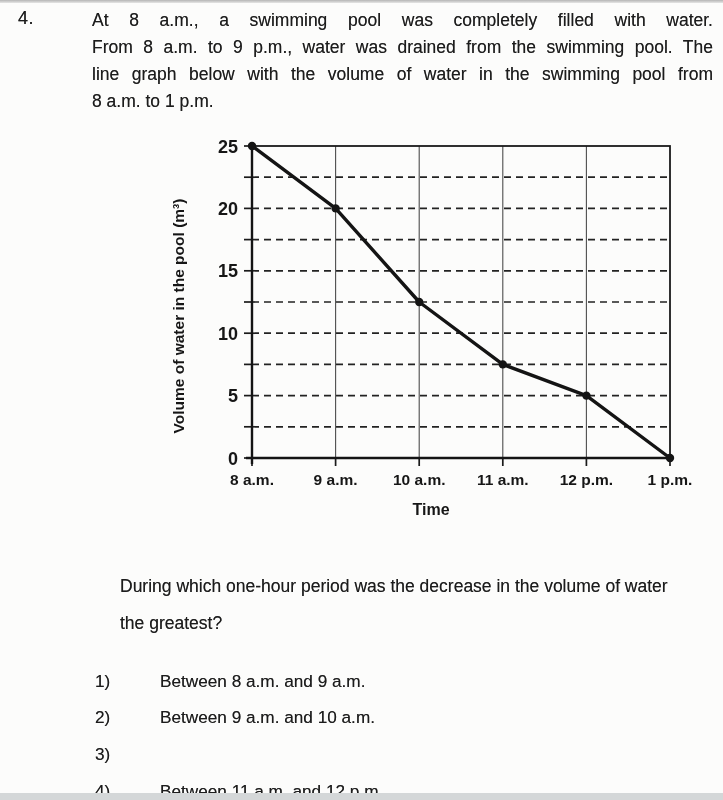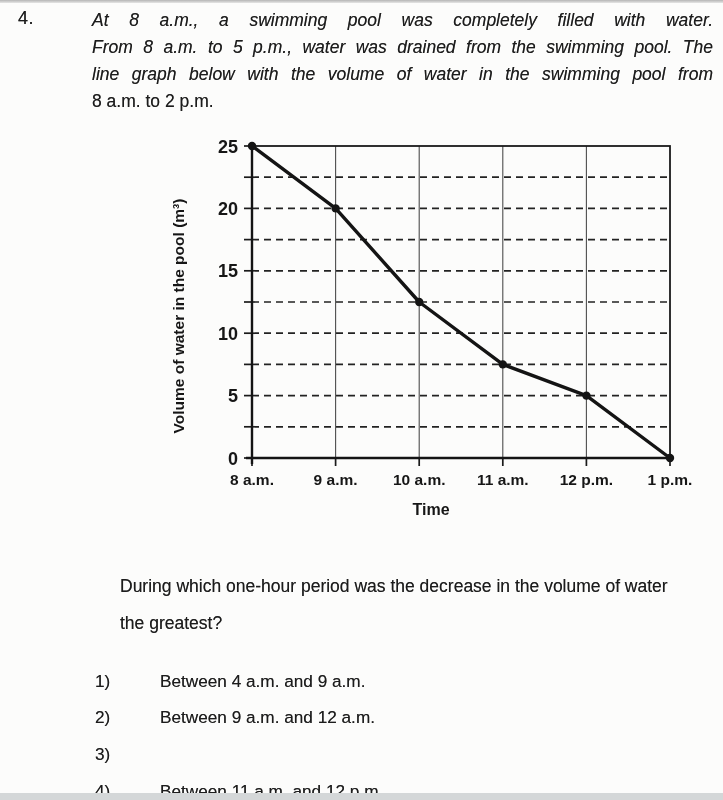--- a/index.html
+++ b/index.html
@@ -40,21 +40,20 @@
     left: 92px; top: 7px;
     width: 621px;
     font-size: 17.5px;
     line-height: 27px;
     text-shadow: 0 0 .5px rgba(0,0,0,.55);
   }
   .jline {
     text-align: justify;
     text-align-last: justify;
     white-space: normal;
-    font-style: italic;
   }
   .lline { text-align: left; }
   .chart-wrap {
     position: absolute;
     left: 150px; top: 128px;
     width: 565px; height: 402px;
   }
   svg text {
     font-family: "Liberation Sans", sans-serif;
     fill: #161616;
@@ -86,23 +85,23 @@
 <body>
 
 <div class="page">
 
   <div class="scan-edge-top"></div>
 
   <div class="qnum">4.</div>
 
   <div class="intro">
     <div class="jline">At 8 a.m., a swimming pool was completely filled with water.</div>
-    <div class="jline">From 8 a.m. to 5 p.m., water was drained from the swimming pool. The</div>
+    <div class="jline">From 8 a.m. to 9 p.m., water was drained from the swimming pool. The</div>
     <div class="jline">line graph below with the volume of water in the swimming pool from</div>
-    <div class="lline">8 a.m. to 2 p.m.</div>
+    <div class="lline">8 a.m. to 1 p.m.</div>
   </div>
 
   <div class="chart-wrap">
     <svg id="chart-svg" width="565" height="402" viewBox="0 0 565 402">
         <g>
           <line x1="102" y1="298.8" x2="520" y2="298.8" stroke="#222" stroke-width="1.7" stroke-dasharray="7 5"></line>
           <line x1="102" y1="267.6" x2="520" y2="267.6" stroke="#222" stroke-width="1.7" stroke-dasharray="7 5"></line>
           <line x1="102" y1="236.4" x2="520" y2="236.4" stroke="#222" stroke-width="1.7" stroke-dasharray="7 5"></line>
           <line x1="102" y1="205.2" x2="520" y2="205.2" stroke="#222" stroke-width="1.7" stroke-dasharray="7 5"></line>
           <line x1="102" y1="174" x2="520" y2="174" stroke="#222" stroke-width="1.7" stroke-dasharray="7 5"></line>
@@ -172,25 +171,25 @@
   </div>
 
   <div class="question">
     <div>During which one-hour period was the decrease in the volume of water</div>
     <div>the greatest?</div>
   </div>
 
   <div class="options">
     <div class="opt">
       <span class="num">1)</span>
-      <span class="lbl">Between 4 a.m. and 9 a.m.</span>
+      <span class="lbl">Between 8 a.m. and 9 a.m.</span>
     </div>
     <div class="opt">
       <span class="num">2)</span>
-      <span class="lbl">Between 9 a.m. and 12 a.m.</span>
+      <span class="lbl">Between 9 a.m. and 10 a.m.</span>
     </div>
     <div class="opt">
       <span class="num">3)</span>
     </div>
     <div class="opt">
       <span class="num">4)</span>
       <span class="lbl">Between 11 a.m. and 12 p.m.</span>
     </div>
   </div>
 

